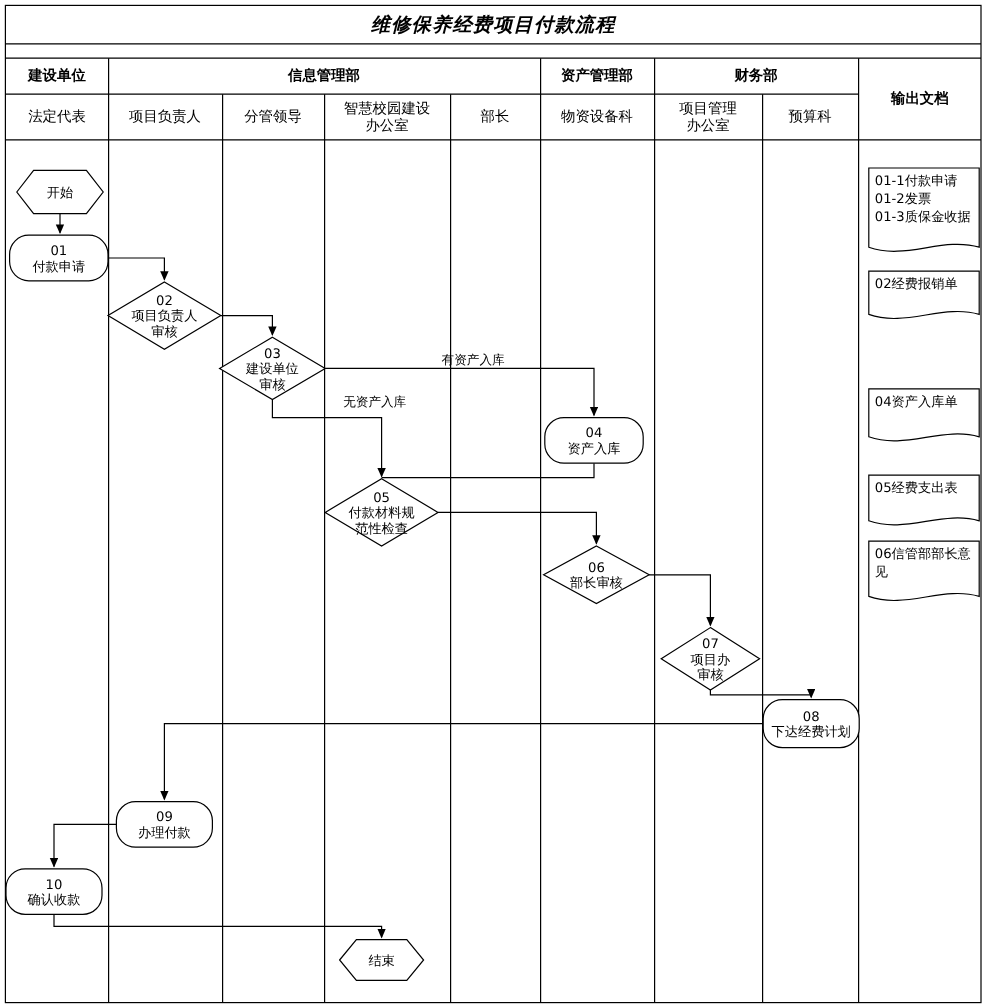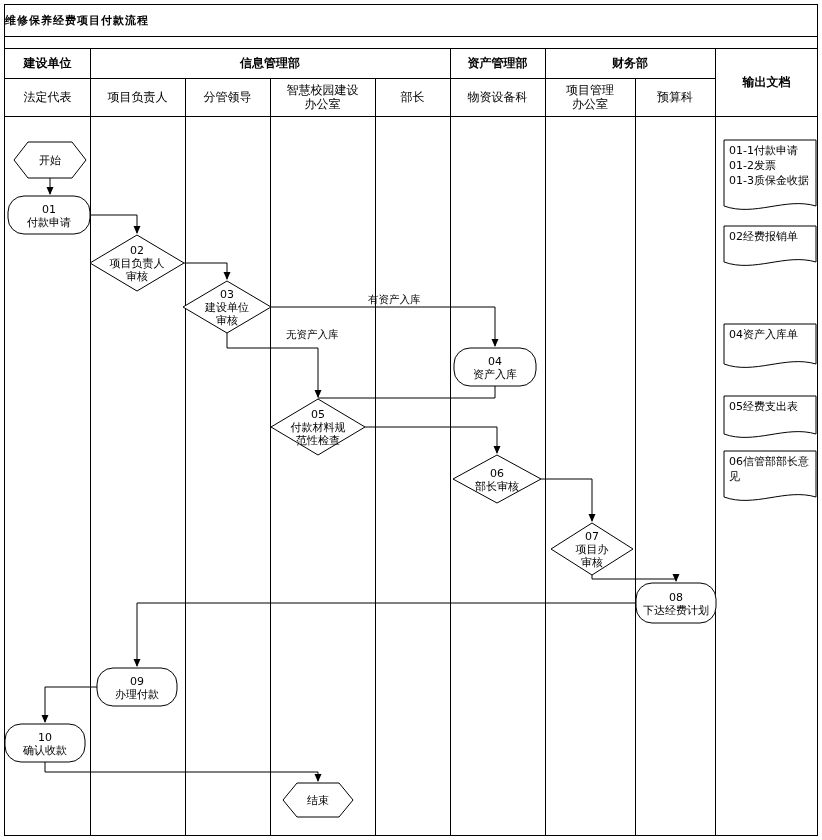--- a/index.html
+++ b/index.html
@@ -2,22 +2,23 @@
 <html><head>
 <meta charset="utf-8">
 <style>
   * { margin: 0; padding: 0; box-sizing: border-box; }
   html, body { width: 822px; height: 840px; background: #ffffff; }
   body { font-family: "DejaVu Sans", "Liberation Sans", sans-serif; color: #000; }
   .stage { position: relative; width: 822px; height: 840px; background: #fff; overflow: hidden; }
   #canvas { position: absolute; left: 0; top: 0; }
   .title {
     position: absolute; left: 5px; top: 6px; width: 812px; height: 30px;
-    line-height: 30px; font-size: 11px; font-weight: bold;
+    line-height: 30px; text-align: center; font-size: 16px; font-weight: bold;
     letter-spacing: 1px;
+    font-style: italic;
   }
   svg text { font-family: "DejaVu Sans", "Liberation Sans", sans-serif; }
 </style>
 </head>
 <body>
 
 <div class="stage">
   <svg id="canvas" width="822" height="840" viewBox="0 0 822 840">
       <defs>
         <marker id="arw" markerWidth="9" markerHeight="8" refX="7" refY="3.5" orient="auto" markerUnits="userSpaceOnUse">

